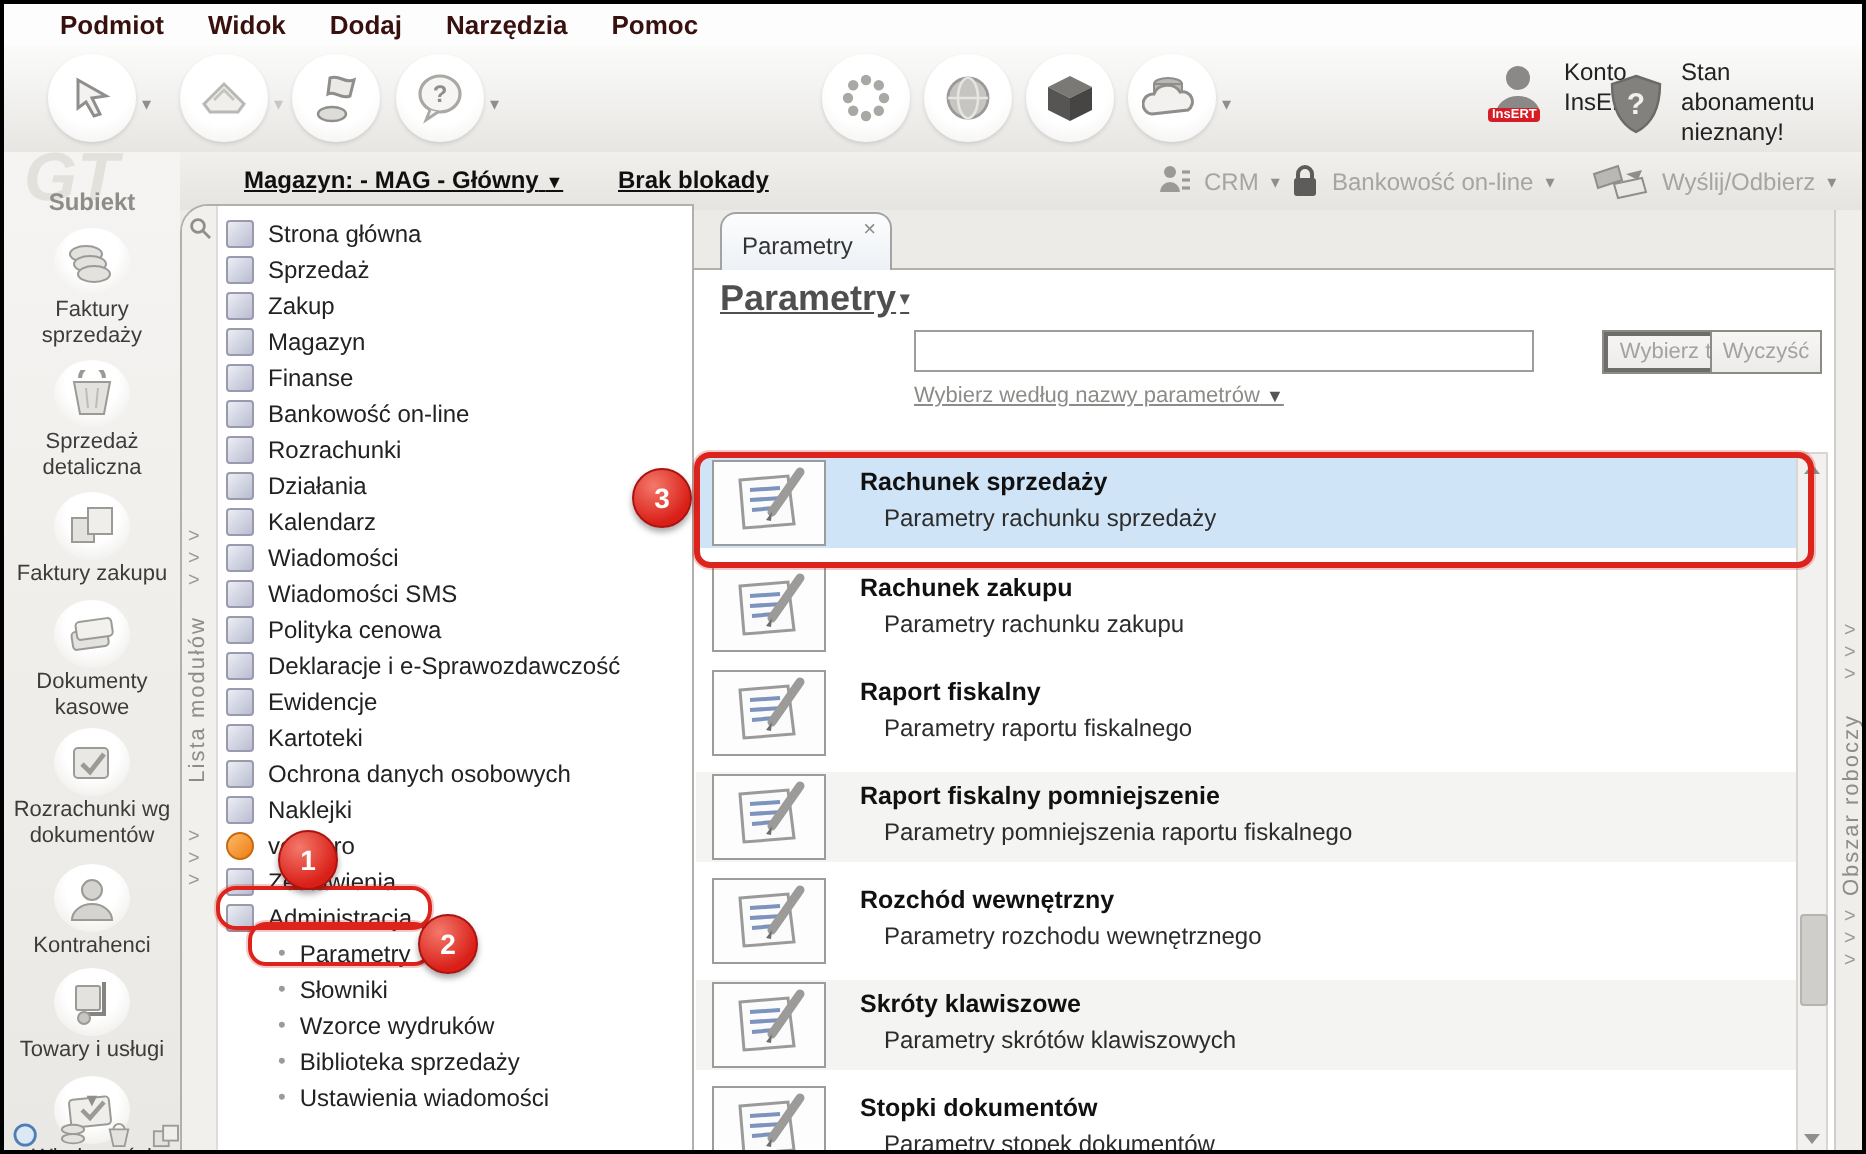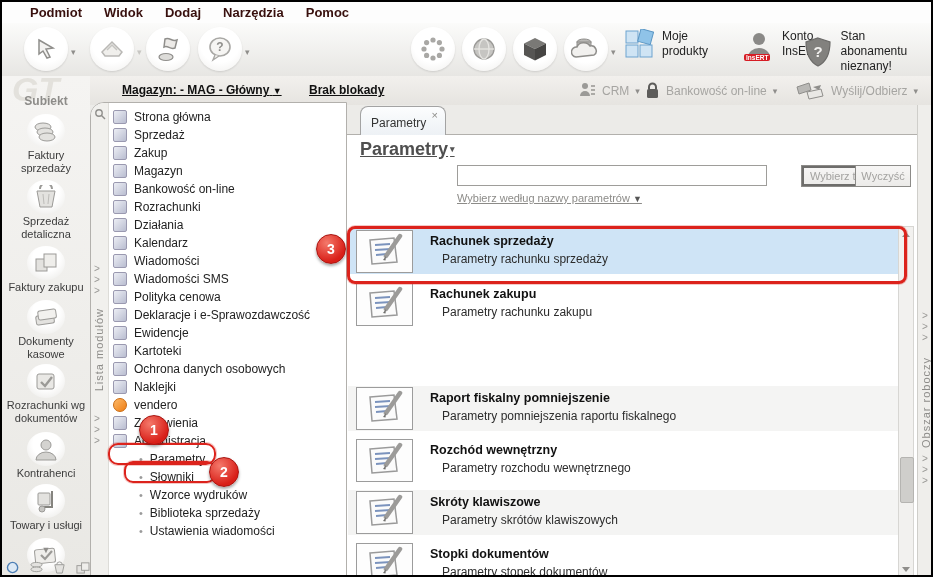--- a/index.html
+++ b/index.html
@@ -172,30 +172,20 @@
     </div>
     <div class="cbtn" style="left:562px">
       <svg width="30" height="26">
           <ellipse cx="13" cy="6" rx="7" ry="3" fill="#b9b8b5" stroke="#8f8e8b"></ellipse>
           <rect x="6" y="6" width="14" height="6" fill="#b9b8b5" stroke="#8f8e8b"></rect>
           <path d="M5 21 a5 5 0 0 1 1-10 a7 6 0 0 1 13-1 a5 5 0 0 1 4 9 Z" fill="#f2f1ef" stroke="#8f8e8b" stroke-width="1.5"></path>
         </svg>
     </div>
     <span class="abs caret" style="left:609px;top:24px">▾</span>
 
-    <div class="tb-group" style="left:622px">
-      <svg width="30" height="30">
-          <rect x="2" y="2" width="12" height="12" fill="#cfe4f4" stroke="#6da3cf"></rect>
-          <rect x="2" y="16" width="12" height="12" fill="#cfe4f4" stroke="#6da3cf"></rect>
-          <rect x="16" y="16" width="12" height="12" fill="#cfe4f4" stroke="#6da3cf"></rect>
-          <rect x="15" y="1" width="13" height="13" fill="#8fc3e8" stroke="#5b96c4" transform="rotate(15 21 8)"></rect>
-        </svg>
-      <div class="tb-label">Moje
-produkty</div>
-    </div>
 
     <div class="tb-group" style="left:742px">
       <div style="position:relative">
         <svg width="30" height="26">
             <circle cx="15" cy="8" r="6" fill="#8a8987"></circle>
             <path d="M4 26 a11 9 0 0 1 22 0 Z" fill="#8a8987"></path>
           </svg>
         <div style="position:absolute;left:0;bottom:-4px;background:#d61c24;color:#fff;font-size:6.5px;font-weight:bold;padding:0 2px;border-radius:2px">InsERT</div>
       </div>
       <div class="tb-label">Konto
@@ -378,20 +368,24 @@
       <div class="titem">
           <span class="tico"></span>
           <span>Zakup</span>
         </div>
       <div class="titem">
           <span class="tico"></span>
           <span>Magazyn</span>
         </div>
       <div class="titem">
           <span class="tico"></span>
+          <span>Finanse</span>
+        </div>
+      <div class="titem">
+          <span class="tico"></span>
           <span>Bankowość on-line</span>
         </div>
       <div class="titem">
           <span class="tico"></span>
           <span>Rozrachunki</span>
         </div>
       <div class="titem">
           <span class="tico"></span>
           <span>Działania</span>
         </div>
@@ -491,20 +485,29 @@
       <div class="psub">Parametry rachunku sprzedaży</div>
     </div>
     <div class="prow" style="top:58px">
       <div class="picobox">
           <svg width="44" height="38">
             <use href="#doc-pen"></use>
           </svg>
         </div>
       <div class="ptitle">Rachunek zakupu</div>
       <div class="psub">Parametry rachunku zakupu</div>
+    </div>
+    <div class="prow" style="top:110px">
+      <div class="picobox">
+          <svg width="44" height="38">
+            <use href="#doc-pen"></use>
+          </svg>
+        </div>
+      <div class="ptitle">Raport fiskalny</div>
+      <div class="psub">Parametry raportu fiskalnego</div>
     </div>
     <div class="prow alt" style="top:162px">
       <div class="picobox">
           <svg width="44" height="38">
             <use href="#doc-pen"></use>
           </svg>
         </div>
       <div class="ptitle">Raport fiskalny pomniejszenie</div>
       <div class="psub">Parametry pomniejszenia raportu fiskalnego</div>
     </div>

